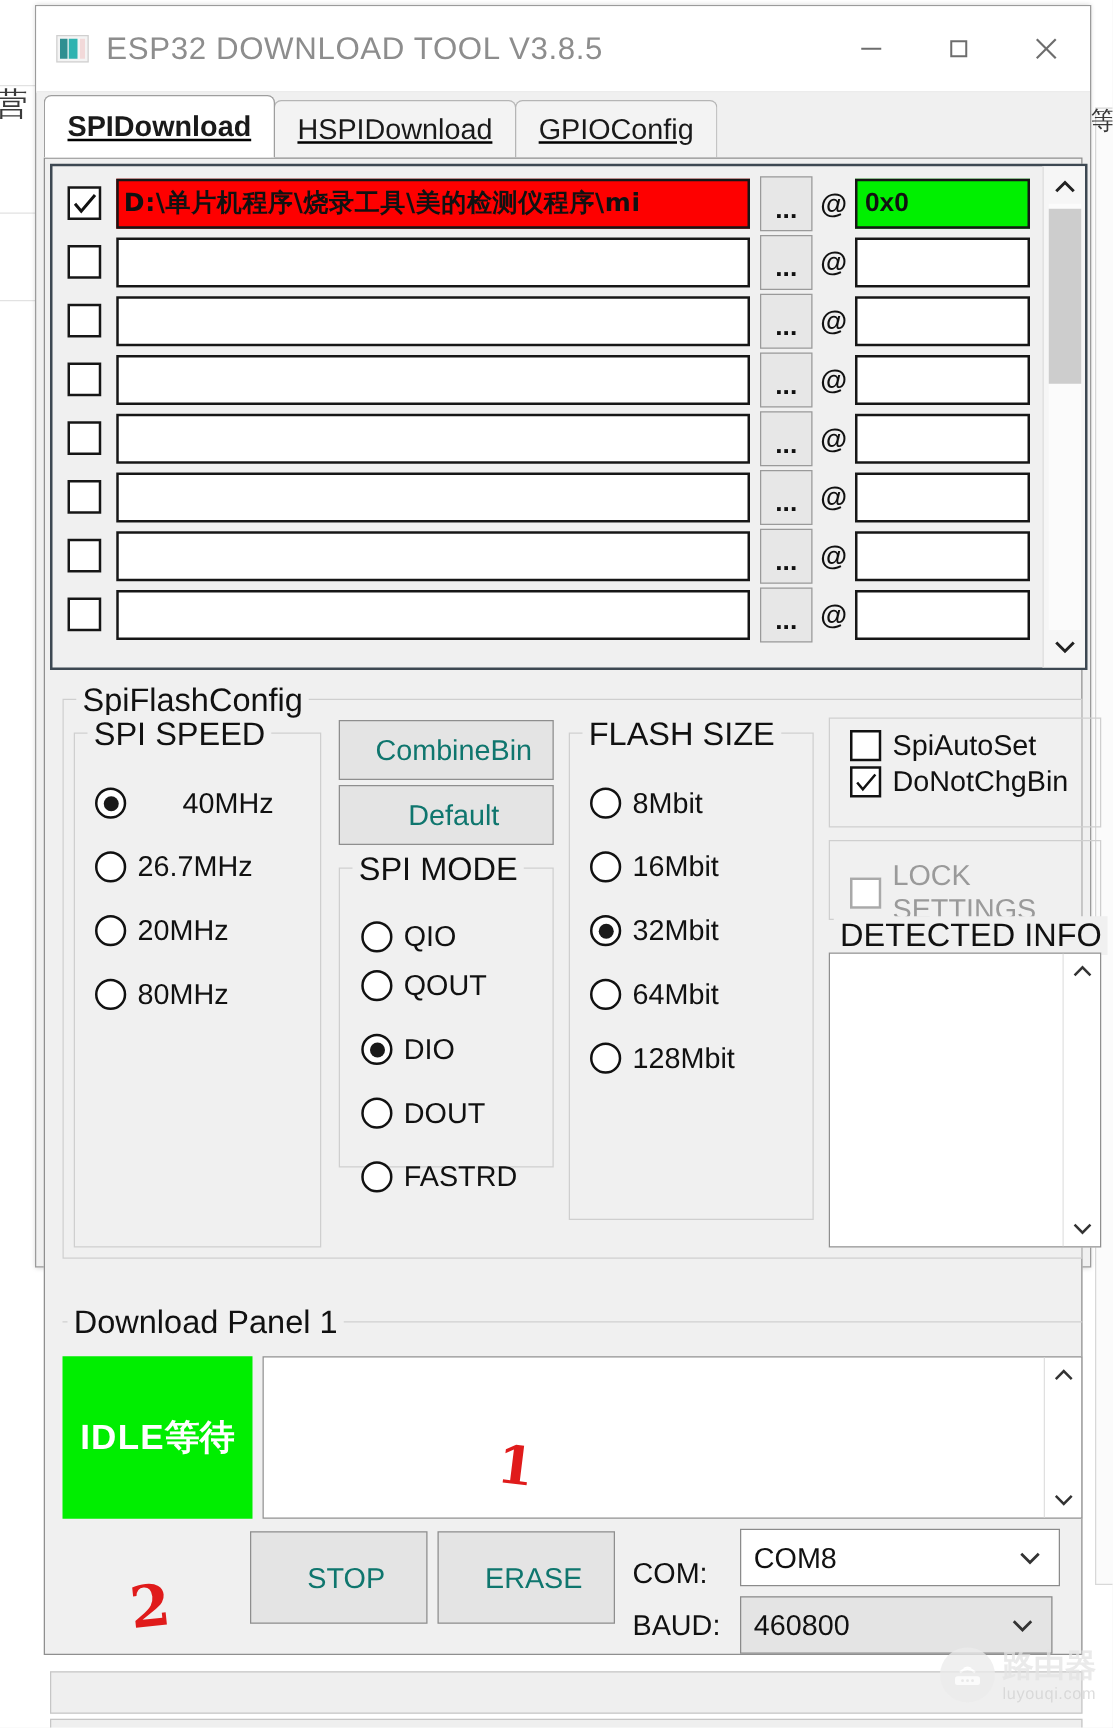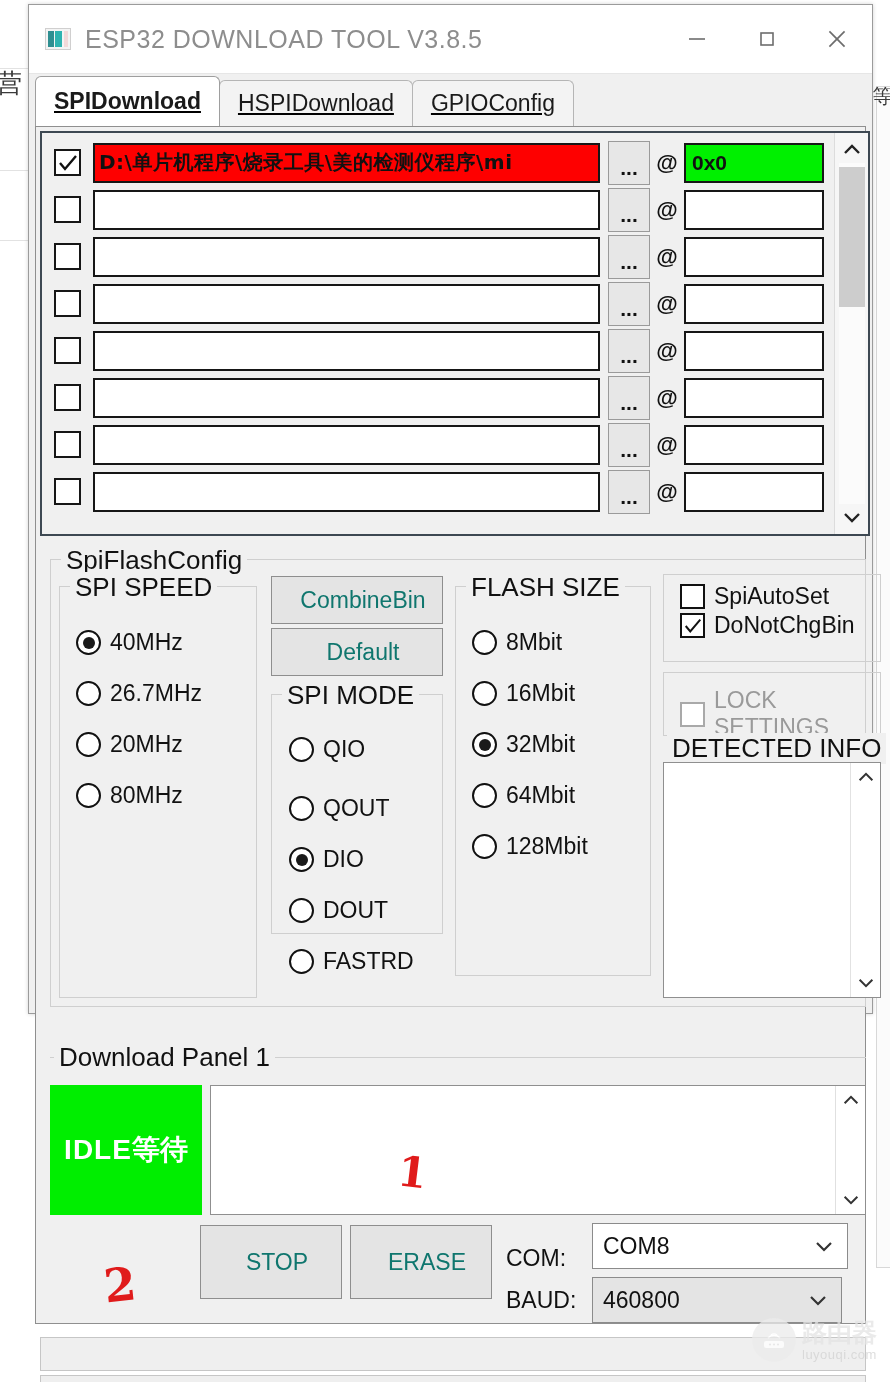--- a/index.html
+++ b/index.html
@@ -366,21 +366,21 @@
         </div>
       </div>
     </div>
 
     <div class="gb" style="left:14px;top:432px;width:816px;height:448px;">
       <div class="gb-title">SpiFlashConfig</div>
 
       <div class="gb" style="left:8px;top:26px;width:198px;height:412px;">
         <div class="gb-title">SPI SPEED</div>
         <div style="position:absolute;left:16px;top:42px;">
-          <div class="opt" style="margin-bottom:24px;">
+          <div class="opt" style="margin-bottom:24px;gap:36px;">
             <span class="radio on"></span>
             <span class="opt-label">40MHz</span>
           </div>
           <div class="opt" style="margin-bottom:24px;">
             <span class="radio"></span>
             <span class="opt-label">26.7MHz</span>
           </div>
           <div class="opt" style="margin-bottom:24px;">
             <span class="radio"></span>
             <span class="opt-label">20MHz</span>
@@ -392,21 +392,21 @@
         </div>
       </div>
 
       <div class="btn" style="position:absolute;left:220px;top:16px;width:172px;height:48px;">CombineBin</div>
       <div class="btn" style="position:absolute;left:220px;top:68px;width:172px;height:48px;">Default</div>
 
       <div class="gb" style="left:220px;top:134px;width:172px;height:240px;">
         <div class="gb-title">SPI MODE</div>
       </div>
       <div style="position:absolute;left:238px;top:176px;">
-        <div class="opt" style="margin-bottom:32px;">
+        <div class="opt" style="margin-bottom:12px;">
           <span class="radio"></span>
           <span class="opt-label">QIO</span>
         </div>
         <div class="opt" style="margin-bottom:24px;">
           <span class="radio"></span>
           <span class="opt-label">QOUT</span>
         </div>
         <div class="opt" style="margin-bottom:24px;">
           <span class="radio on"></span>
           <span class="opt-label">DIO</span>

